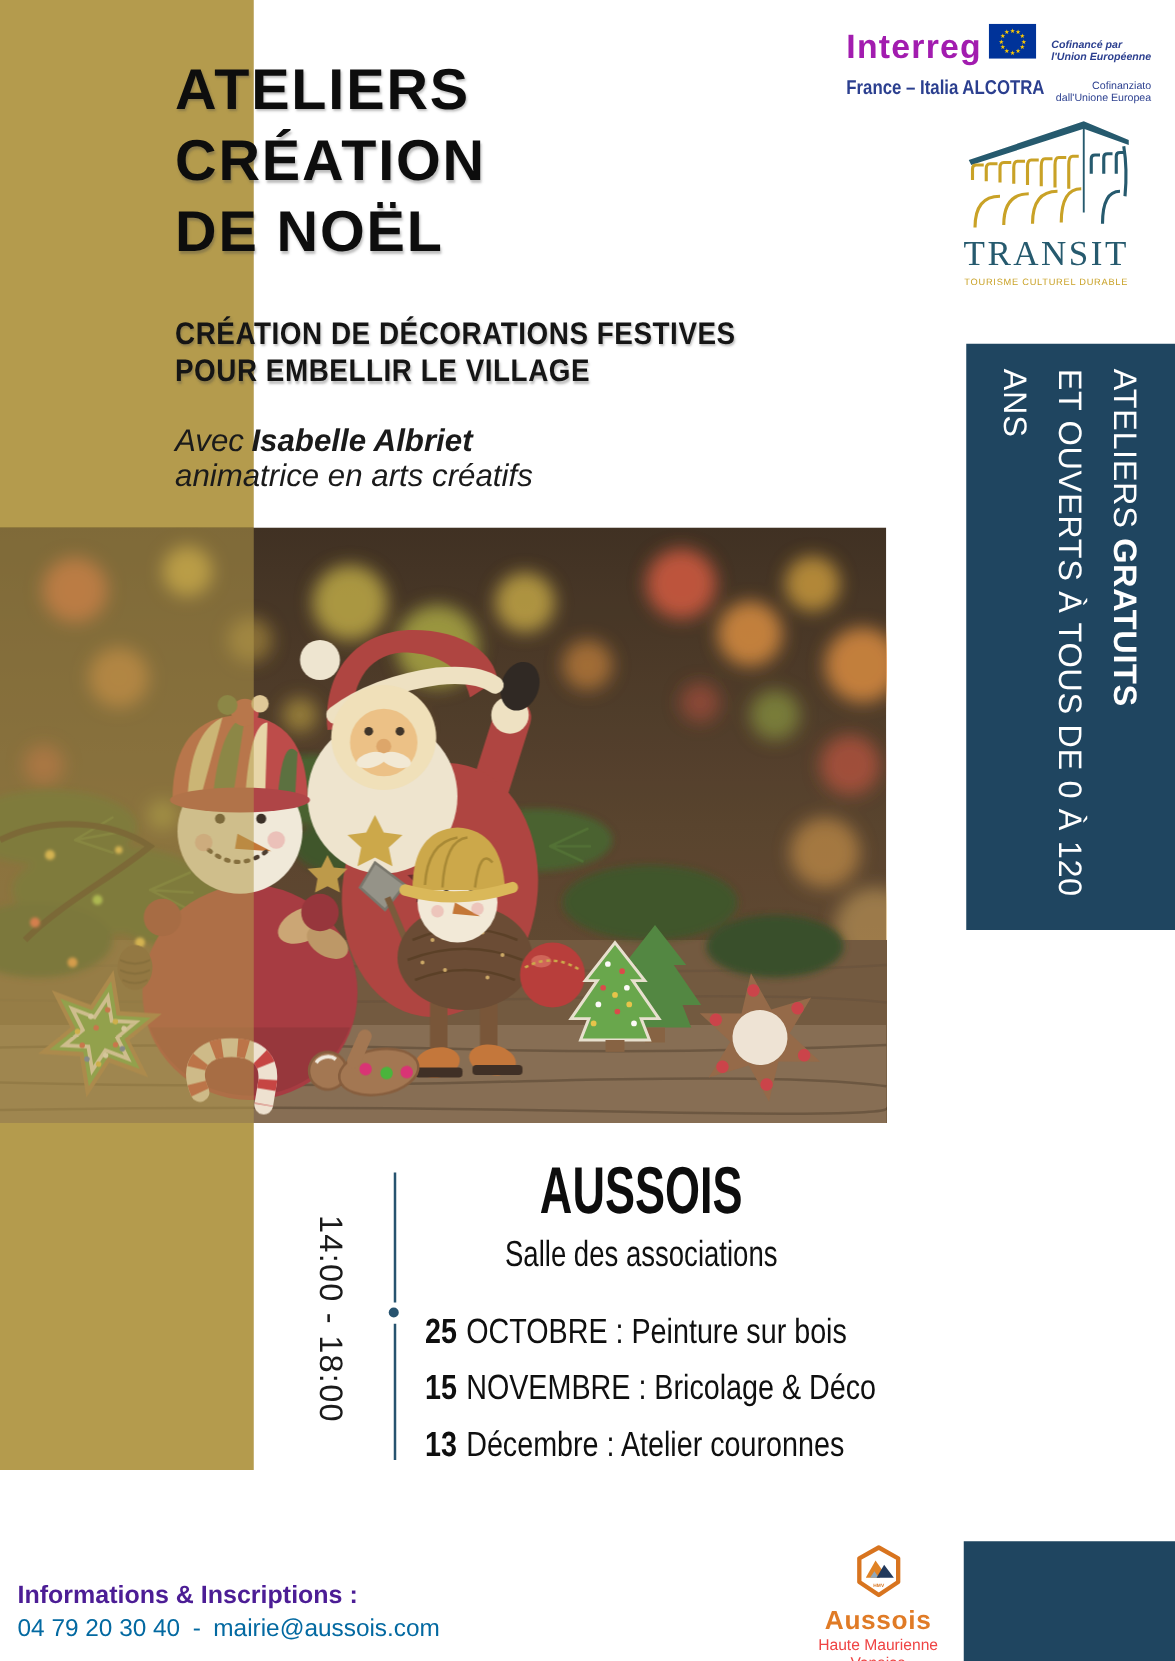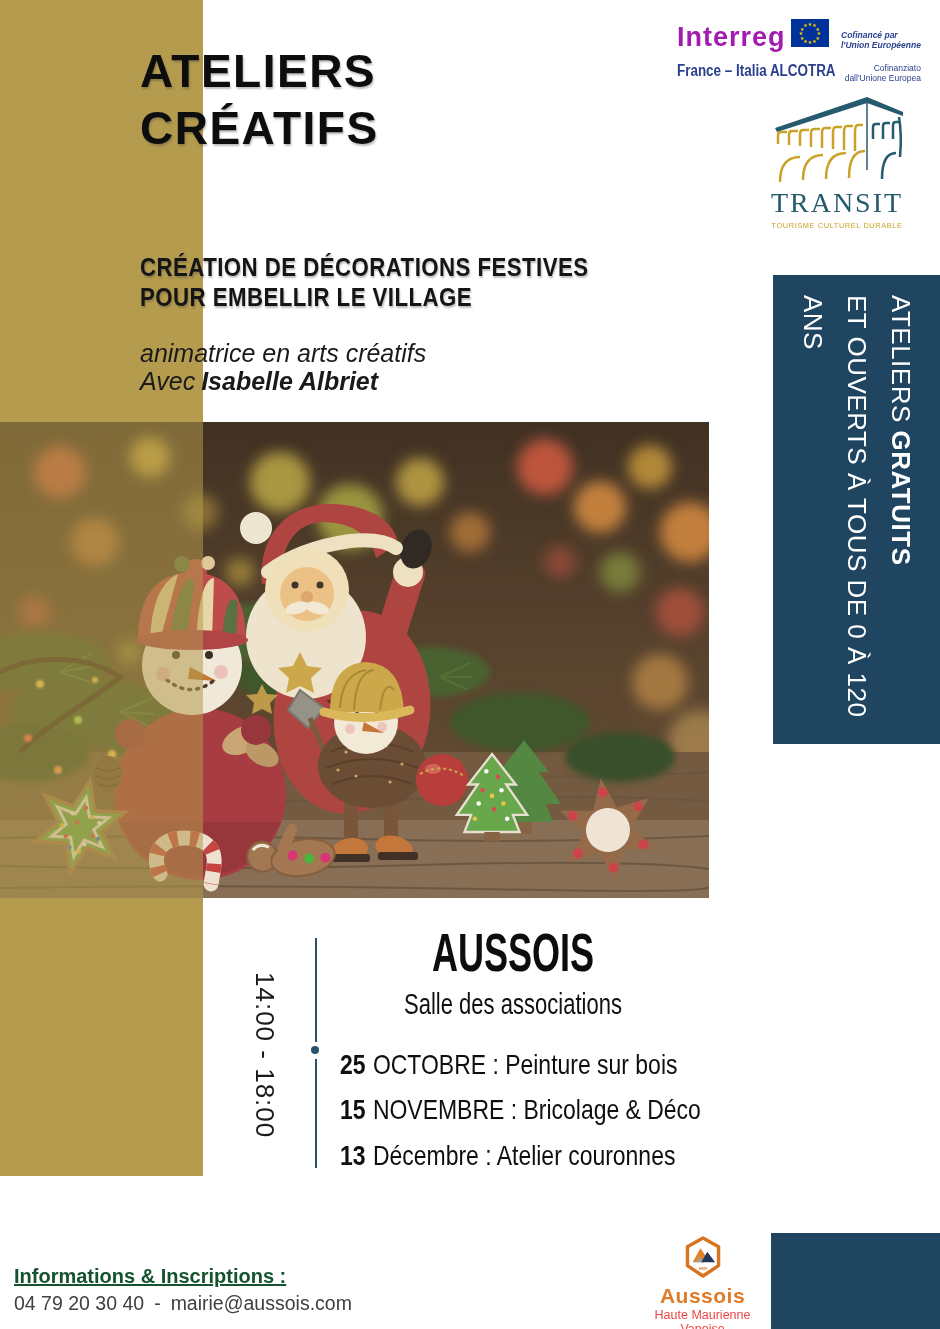--- a/index.html
+++ b/index.html
@@ -38,22 +38,22 @@
   .tl-line.seg2{top:1059px;height:109px;}
   .tl-dot{left:311px;top:1046px;width:8px;height:8px;border-radius:50%;background:#27536f;}
   .place-title{left:313px;top:922px;width:400px;text-align:center;font-size:53px;font-weight:bold;color:#0d0d0d;
                transform:scaleX(.68);transform-origin:center top;white-space:nowrap;}
   .venue{left:313px;top:988px;width:400px;text-align:center;font-size:29px;color:#101010;
          transform:scaleX(.76);transform-origin:center top;white-space:nowrap;}
   .date-row{left:340px;font-size:28px;color:#0f0f0f;transform:scaleX(.82);transform-origin:left top;white-space:nowrap;}
   .date-row .day{font-weight:bold;margin-right:9px;}
   .dr1{top:1049px;} .dr2{top:1094px;} .dr3{top:1140px;}
   
-  .info-label{left:14px;top:1265px;font-size:20px;font-weight:bold;color:#14532d;text-decoration:underline;}
-  .info-contact{left:14px;top:1292px;font-size:19.5px;color:#404040;}
+  .info-label{left:14px;top:1265px;font-size:20px;font-weight:bold;color:#4c1d95;}
+  .info-contact{left:14px;top:1292px;font-size:19.5px;color:#0369a1;}
   .info-contact .sep{margin:0 10px;}
   .aussois-block{left:640px;top:1236px;width:125px;text-align:center;}
   .aussois-name{font-size:21px;font-weight:bold;color:#e07b26;letter-spacing:.5px;margin-top:2px;}
   .aussois-sub{font-size:12.5px;line-height:14px;font-weight:normal;color:#ef4444;}
   .footer-navy{left:771px;top:1233px;width:169px;height:96px;background:#1f4560;}
 </style>
 </head>
 <body>
 
 <div class="abs gold-bar"></div>
@@ -110,33 +110,34 @@
     <path d="M123,44 L123,30 Q123,27 126,27 L130,27"></path>
     <path d="M112,84 Q112,58 126,58"></path>
     <path d="M129,22 Q132,40 130,62"></path>
   </g>
   <text x="67" y="117" text-anchor="middle" font-family="Liberation Serif, serif" font-size="28" letter-spacing="2" fill="#265a6e">TRANSIT</text>
   <text x="67" y="133" text-anchor="middle" font-family="Liberation Sans, sans-serif" font-size="7.4" letter-spacing=".6" fill="#c9a227">TOURISME CULTUREL DURABLE</text>
 </svg>
 
 <div class="abs main-title shadowed">
   <div>ATELIERS</div>
-  <div>CRÉATIFS</div>
+  <div>CRÉATION</div>
+  <div>DE NOËL</div>
 </div>
 
 <div class="abs subtitle shadowed">
   <div>CRÉATION DE DÉCORATIONS FESTIVES</div>
   <div>POUR EMBELLIR LE VILLAGE</div>
 </div>
 
 <div class="abs animator">
-  <div>animatrice en arts créatifs</div>
   <div>
     <span>Avec</span><span class="name">Isabelle Albriet</span>
   </div>
+  <div>animatrice en arts créatifs</div>
 </div>
 
 <svg class="abs photo" width="709" height="476" viewBox="0 0 709 476">
   <defs>
     <linearGradient id="bgG" x1="0" y1="0" x2="0" y2="1">
       <stop offset="0" stop-color="#2a1b0d"></stop>
         <stop offset=".5" stop-color="#46301a"></stop>
         <stop offset="1" stop-color="#5b3f23"></stop>
     </linearGradient>
     <filter id="b6" x="-60%" y="-60%" width="220%" height="220%">

